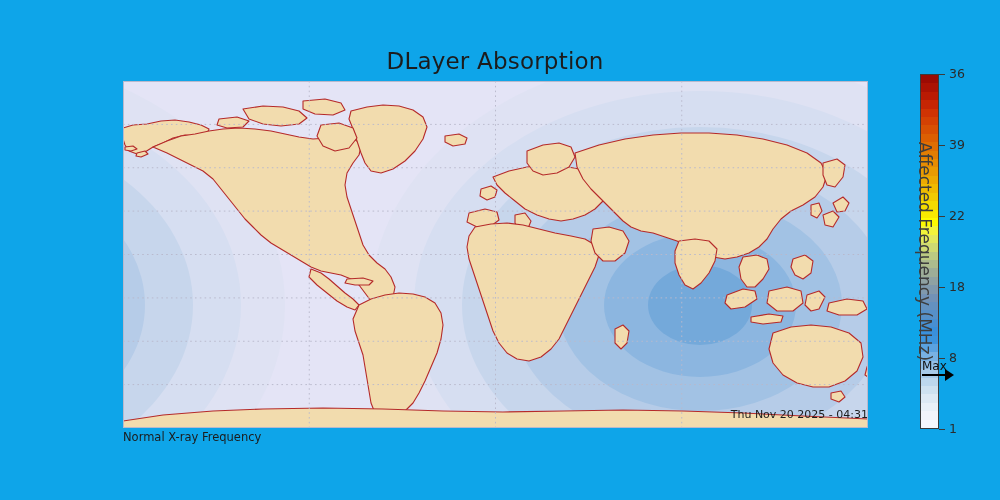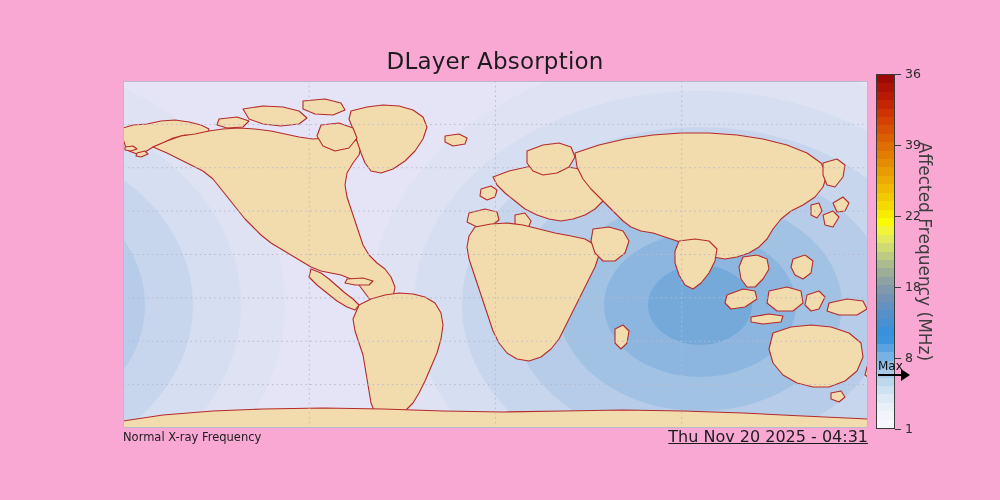--- a/index.html
+++ b/index.html
@@ -13,21 +13,21 @@
     font-family: "DejaVu Sans", sans-serif;
     color: #262626;
     overflow: hidden;
     position: relative;
   }
   #page {
     position: absolute;
     left: 0; top: 0;
     width: 1000px;
     height: 500px;
-    background: #f9a8d4;
+    background: #0ea5e9;
   }
 
   
   #title {
     position: absolute;
     left: 0;
     top: 48px;
     width: 990px;
     text-align: center;
     font-size: 23px;
@@ -61,21 +61,21 @@
     width: 745px;
     height: 347px;
     box-sizing: border-box;
     border: 1px solid #b9b9cc;
     pointer-events: none;
   }
 
   
   #cbar-wrap {
     position: absolute;
-    left: 876px;
+    left: 920px;
     top: 74px;
     width: 19px;
     height: 355px;
   }
   #cbar {
     position: absolute;
     left: 0; top: 0;
     width: 19px;
     height: 355px;
     display: flex;
@@ -169,27 +169,26 @@
     left: 123px;
     top: 430px;
     font-size: 11.5px;
     line-height: 14.5px;
     color: #1c1c1c;
     white-space: nowrap;
   }
   #note-date {
     position: absolute;
     left: 868px;
-    top: 430px;
+    top: 408px;
     transform: translateX(-100%);
-    font-size: 16px;
+    font-size: 11px;
     line-height: 14.5px;
     color: #1c1c1c;
     white-space: nowrap;
-    text-decoration: underline;
   }
   #credit {
     position: absolute;
     left: 10px;
     top: 476px;
     font-size: 12px;
     font-style: italic;
     font-weight: bold;
     color: #1c1c1c;
     white-space: nowrap;

